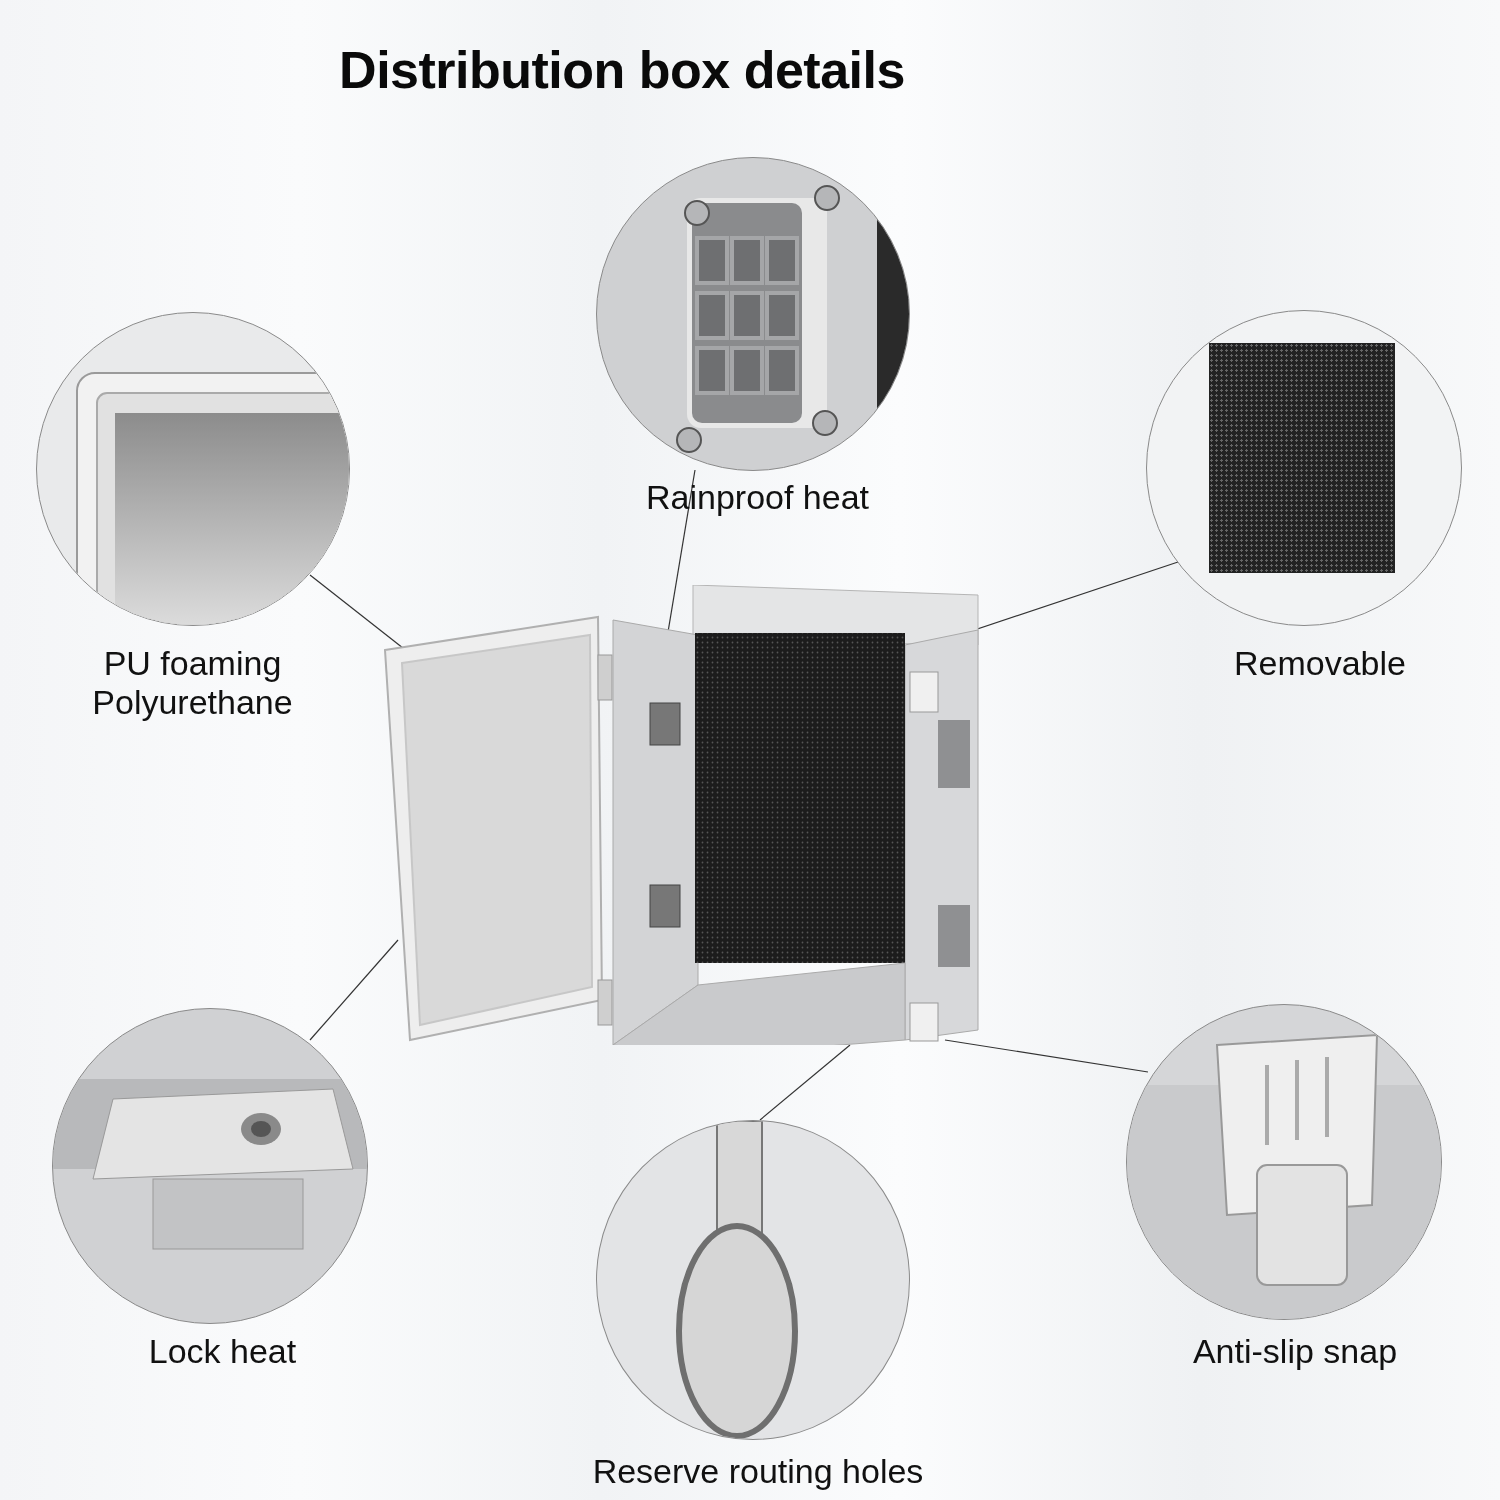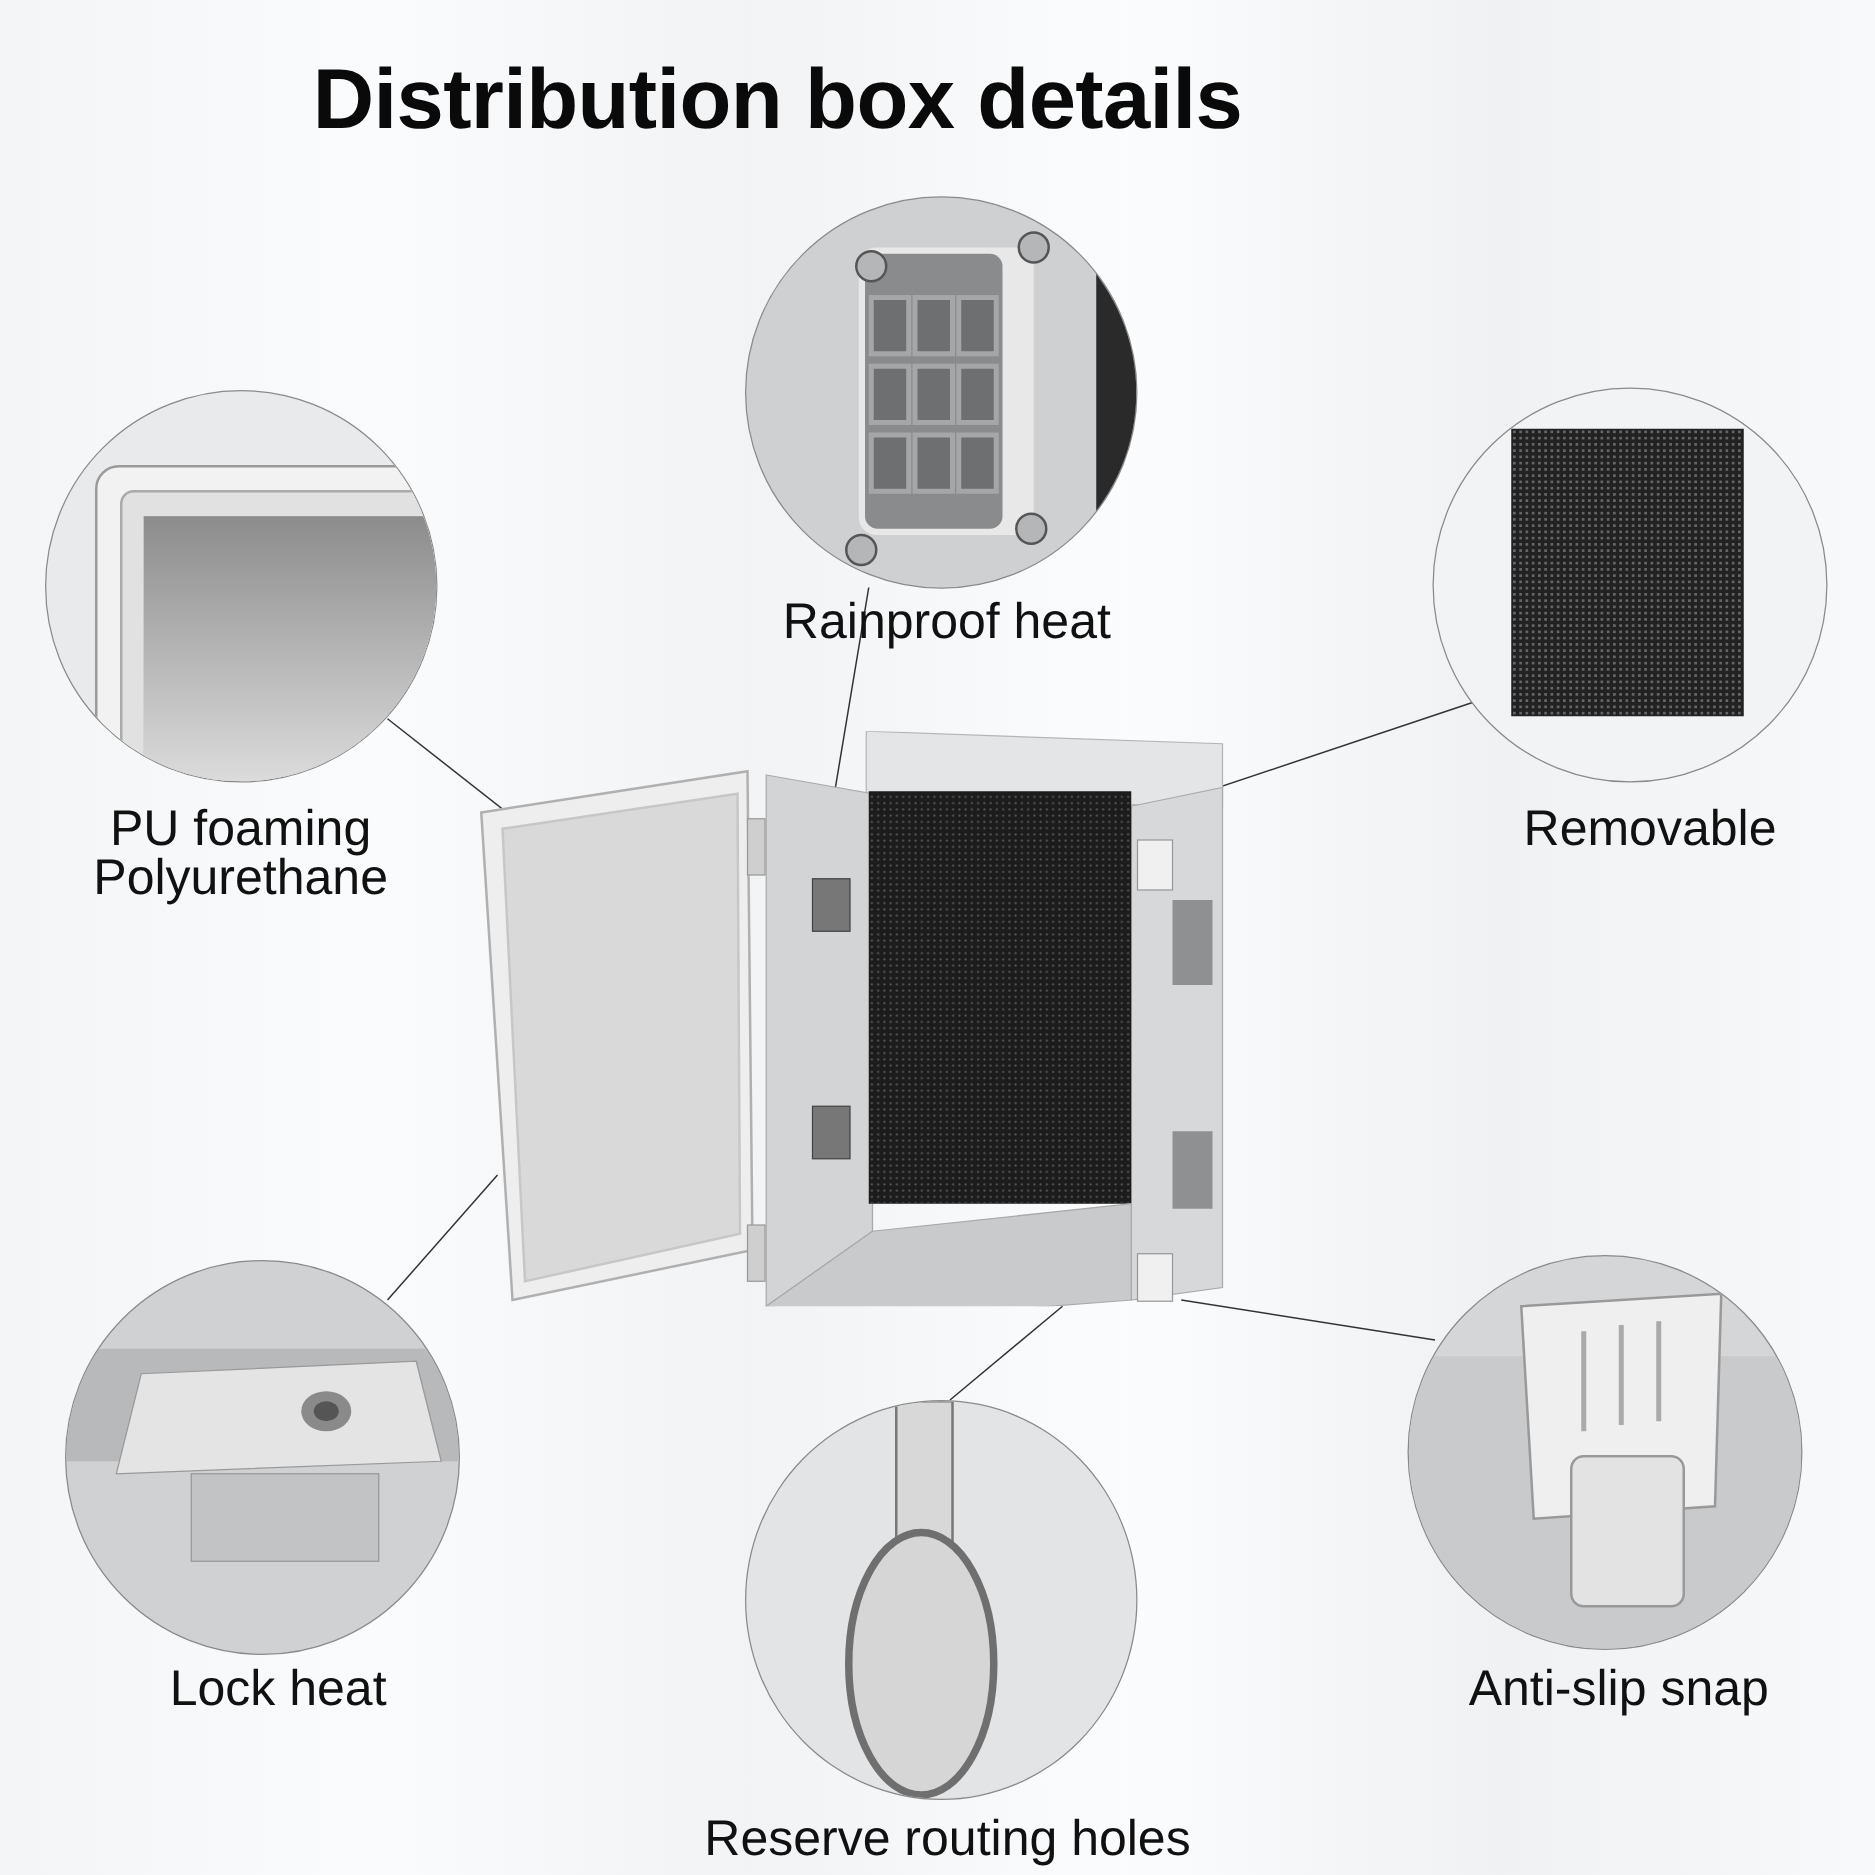--- a/index.html
+++ b/index.html
@@ -3,28 +3,28 @@
   <meta charset="utf-8">
   <style>
     html, body { margin: 0; padding: 0; }
     body {
       width: 1500px; height: 1500px; position: relative; overflow: hidden;
       background: linear-gradient(90deg, #f4f5f7 0%, #fafbfc 20%, #f1f3f5 40%, #fbfcfd 60%, #eff1f3 80%, #f8f9fa 100%);
       font-family: "Liberation Sans", sans-serif; color: #111;
     }
     .title {
       position: absolute; left: 0; width: 1244px; top: 40px; text-align: center;
-      font-size: 68px; font-weight: bold; letter-spacing: -0.5px; color: #0a0a0a;
+      font-size: 52px; font-weight: bold; letter-spacing: -0.5px; color: #0a0a0a;
     }
     .circle {
       position: absolute; border-radius: 50%; border: 1px solid #8a8a8a; overflow: hidden;
       background: #d9dadc;
     }
     .label {
-      position: absolute; text-align: center; font-size: 40px; line-height: 39px; color: #111;
+      position: absolute; text-align: center; font-size: 34px; line-height: 39px; color: #111;
     }
     svg.leaders { position: absolute; left: 0; top: 0; }
     .abs { position: absolute; }
   </style>
 </head>
 <body>
 
 <div class="title">Distribution box details</div>
 
 <svg class="leaders" width="1500" height="1500">

